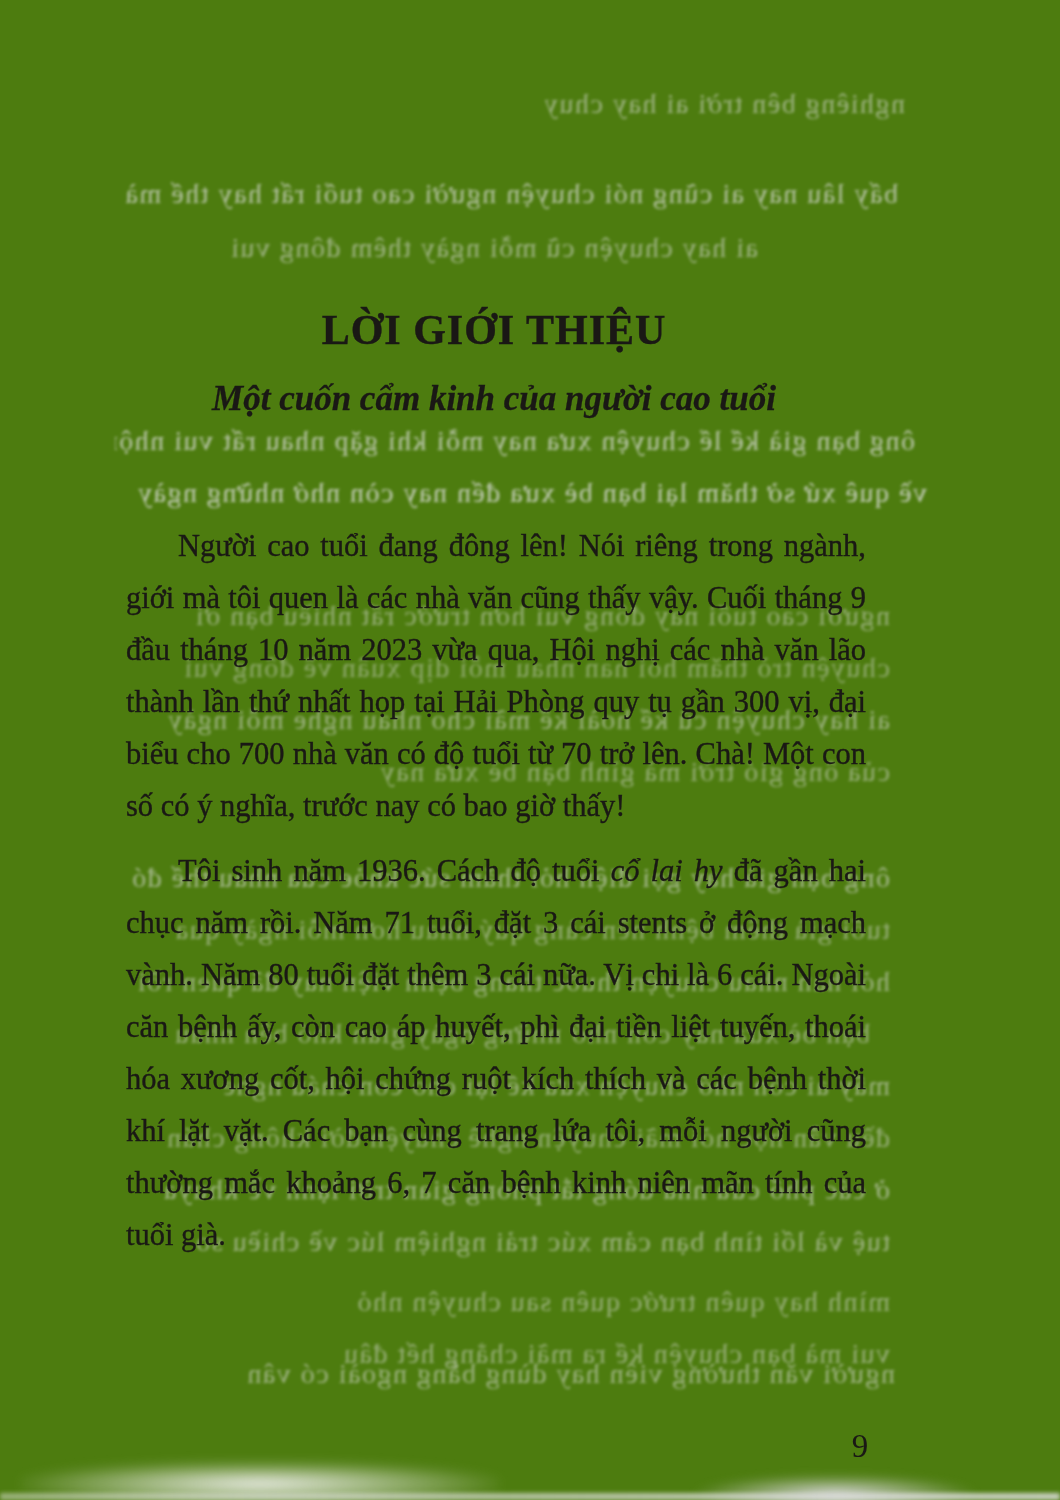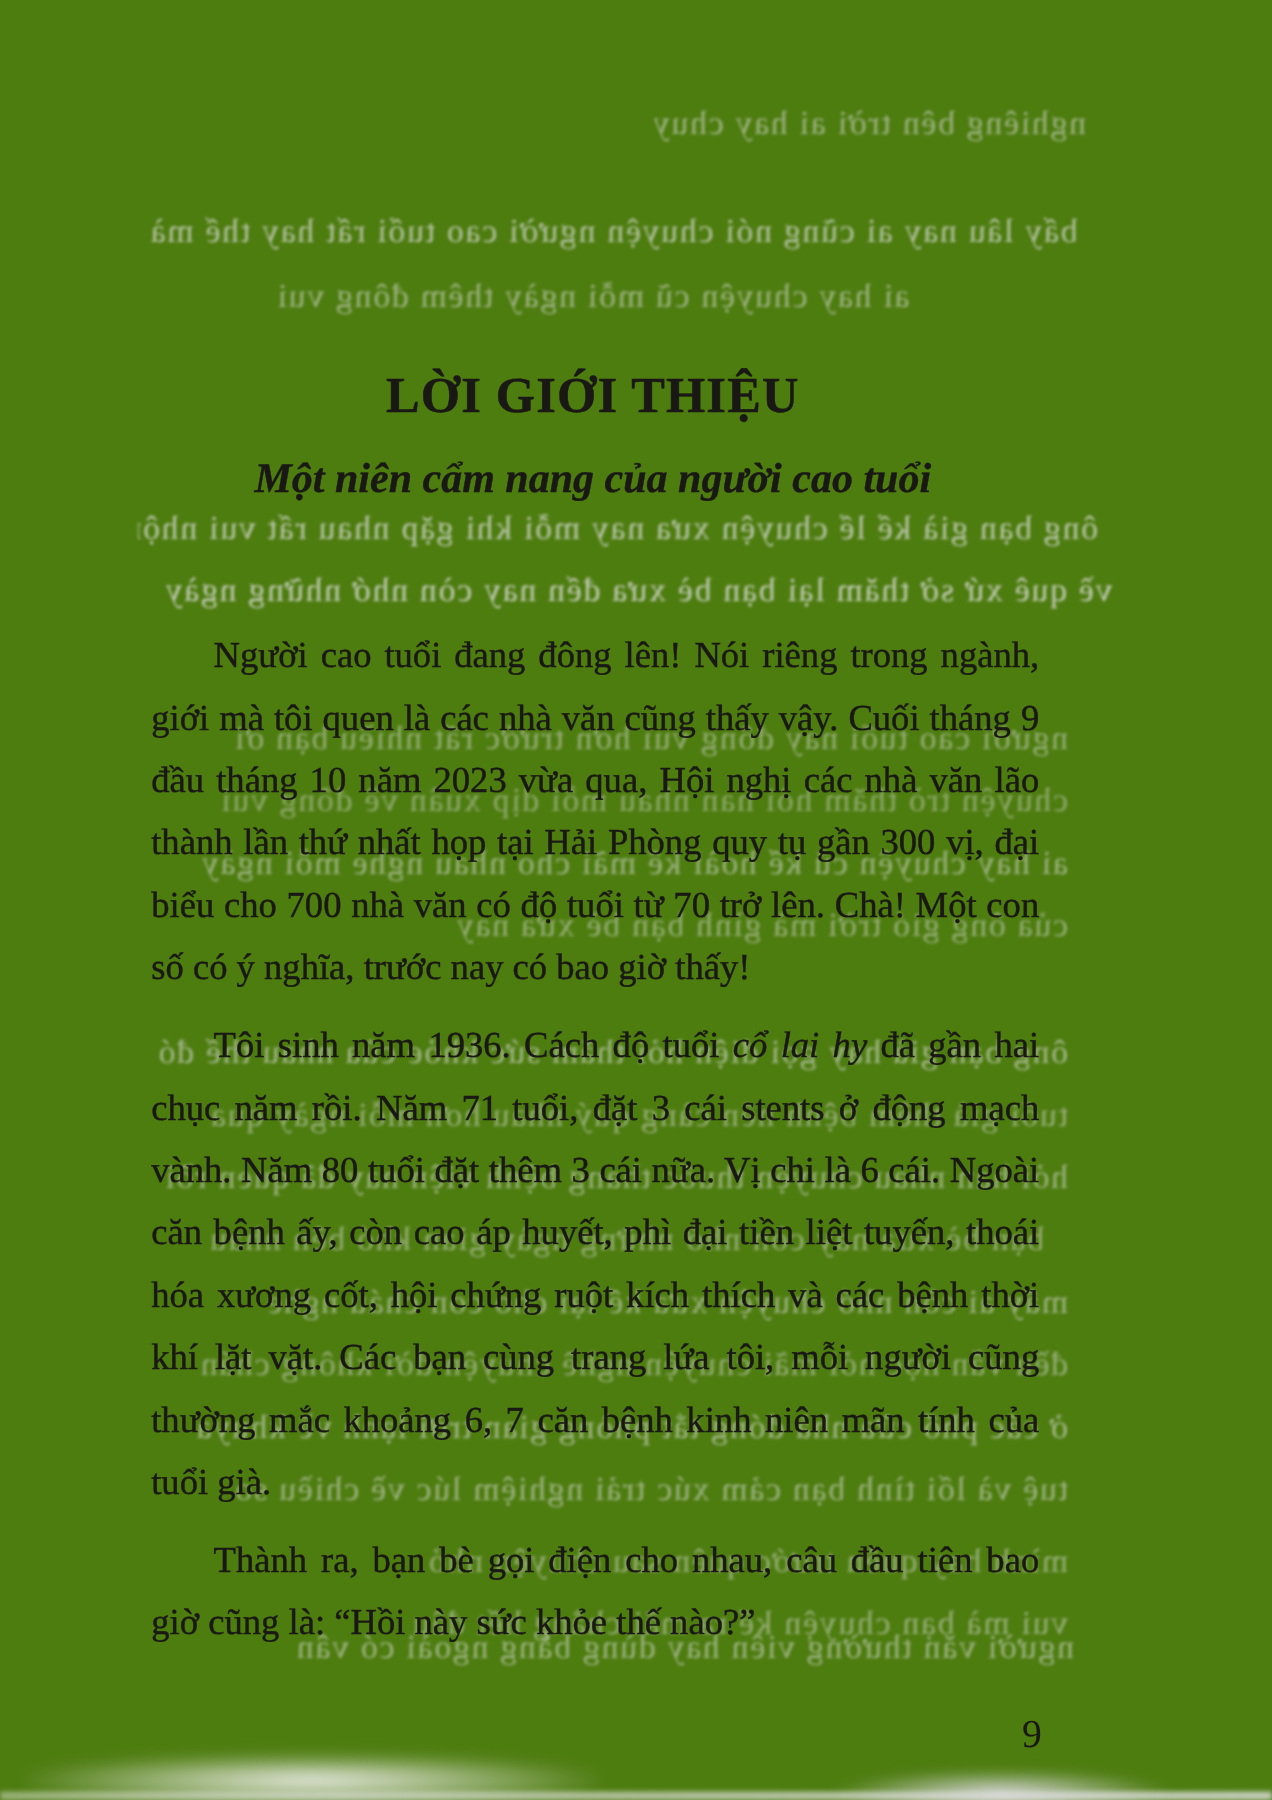--- a/index.html
+++ b/index.html
@@ -153,26 +153,25 @@
       <div class="ghost" style="top: 1174px; left: 120px; width: 770px; opacity: 0.6;">ở các phố cửa nhà đóng tắt phòng gian trời lạnh về khuya</div>
       <div class="ghost" style="top: 1226px; left: 120px; width: 770px; opacity: 0.55;">tuệ và lối tình bạn cảm xúc trải nghiệm lúc về chiều so</div>
       <div class="ghost" style="top: 1286px; left: 300px; width: 590px; opacity: 0.5;">mình hay quên trước quên sau chuyện nhỏ</div>
       <div class="ghost" style="top: 1338px; left: 250px; width: 640px; opacity: 0.5;">vui mà bạn chuyện kể ra mãi chẳng hết đâu</div>
       <div class="ghost" style="top: 1358px; left: 115px; width: 780px; opacity: 0.55;">người văn thường viên hay dùng bằng ngoài có vân</div>
     </div>
 
   <div class="ink-layer">
     <h1 class="section-title">LỜI GIỚI THIỆU</h1>
 
-    <h2 class="section-subtitle">Một niên cẩm nang của người cao tuổi</h2>
+    <h2 class="section-subtitle">Một cuốn cẩm kinh của người cao tuổi</h2>
 
     <div class="body-text">
         <p><span>Người cao tuổi đang đông lên! Nói riêng trong ngành, giới mà tôi quen là các nhà văn cũng thấy vậy. Cuối tháng 9 đầu tháng 10 năm 2023 vừa qua, Hội nghị các nhà văn lão thành lần thứ nhất họp tại Hải Phòng quy tụ gần 300 vị, đại biểu cho 700 nhà văn có độ tuổi từ 70 trở lên. Chà! Một con số có ý nghĩa, trước nay có bao giờ thấy!</span></p>
         <p><span>Tôi sinh năm 1936. Cách độ tuổi </span><em>cổ lai hy</em><span> đã gần hai chục năm rồi. Năm 71 tuổi, đặt 3 cái stents ở động mạch vành. Năm 80 tuổi đặt thêm 3 cái nữa. Vị chi là 6 cái. Ngoài căn bệnh ấy, còn cao áp huyết, phì đại tiền liệt tuyến, thoái hóa xương cốt, hội chứng ruột kích thích và các bệnh thời khí lặt vặt. Các bạn cùng trang lứa tôi, mỗi người cũng thường mắc khoảng 6, 7 căn bệnh kinh niên mãn tính của tuổi già.</span></p>
-        <p><span>Thành ra, bạn bè gọi điện cho nhau, câu đầu tiên bao giờ cũng là: “Hồi này sức khỏe thế nào?”</span></p>
       </div>
 
     <div class="page-number">9</div>
   </div>
 
   <div class="artifact-layer">
     <div class="mottle-bottom-left"></div>
     <div class="shadow-bottom-right"></div>
     <div class="edge-band-bottom"></div>
   </div>

